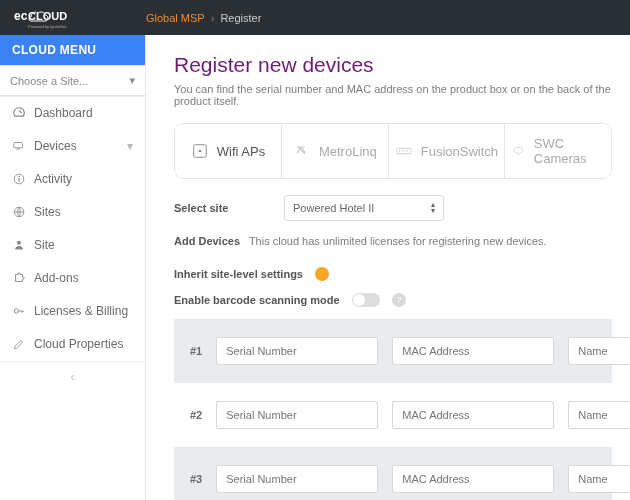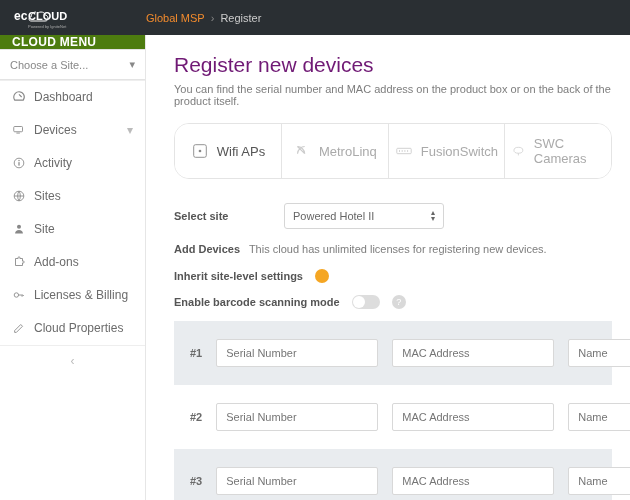--- a/index.html
+++ b/index.html
@@ -5,40 +5,40 @@
   * { box-sizing: border-box; margin: 0; padding: 0; }
   body { font-family: -apple-system, "Helvetica Neue", Arial, sans-serif; font-size: 12px; color: #666; background: #fff; width: 630px; height: 500px; overflow: hidden; }
   .topbar { height: 35px; background: #2a2f33; display: flex; align-items: center; padding: 0 14px; color: #aaa; }
   .logo-wrap { width: 132px; display: flex; align-items: center; }
   .breadcrumb { display: flex; gap: 6px; align-items: center; font-size: 11px; }
   .breadcrumb .root { color: #f28b2d; }
   .breadcrumb .sep { color: #888; }
   .breadcrumb .leaf { color: #ccc; }
   .body { display: flex; height: calc(500px - 35px); }
   .sidebar { width: 146px; border-right: 1px solid #e6e6e6; background: #fff; display: flex; flex-direction: column; }
-  .cloud-menu-hdr { background: #4d7c0f; color: #fff; font-weight: bold; font-size: 12px; padding: 0 12px; letter-spacing: .3px; }
+  .cloud-menu-hdr { background: #3b82f6; color: #fff; font-weight: bold; font-size: 12px; padding: 8px 12px; letter-spacing: .3px; }
   .site-select { margin: 0; border-bottom: 1px solid #eee; }
   .site-select-inner { display: flex; align-items: center; justify-content: space-between; padding: 8px 10px; border: 1px solid #e3e3e3; border-left: none; border-right: none; color: #888; font-size: 11px; cursor: pointer; }
   .nav { list-style: none; }
   .nav li { display: flex; align-items: center; gap: 8px; padding: 9px 12px; color: #6b6b6b; font-size: 12px; cursor: pointer; border-bottom: 1px solid rgba(0,0,0,0); }
   .nav li .ico { width: 14px; height: 14px; color: #888; }
   .nav li .chev { margin-left: auto; color: #bbb; }
   .collapse-row { text-align: center; padding: 8px 0; color: #bbb; cursor: pointer; border-top: 1px solid #eee; }
   .main { flex: 1; padding: 18px 18px 0 28px; overflow: hidden; }
   h1 { font-size: 21px; font-weight: 500; color: #701a75; margin-bottom: 6px; }
   .subtitle { font-size: 11px; color: #7d7d7d; margin-bottom: 16px; }
-  .tabs { display: flex; border: 1px solid #e4e4e4; border-radius: 15px; overflow: hidden; margin-bottom: 24px; }
+  .tabs { display: flex; border: 1px solid #e4e4e4; border-radius: 9px; overflow: hidden; margin-bottom: 16px; }
   .tab { flex: 1; display: flex; align-items: center; justify-content: center; gap: 8px; padding: 12px 6px; font-size: 13px; color: #aaa; cursor: pointer; background: #fff; border-right: 1px solid #e4e4e4; }
   .tab:last-child { border-right: none; }
   .tab.active { color: #555; }
   .tab .ticon { width: 18px; height: 18px; }
   .form-row { display: flex; align-items: center; margin-bottom: 14px; }
   .form-row .lbl { width: 110px; font-weight: 700; font-size: 11px; color: #555; }
   .select-box { width: 160px; border: 1px solid #d6d6d6; border-radius: 3px; padding: 6px 8px; font-size: 11px; display: flex; align-items: center; justify-content: space-between; cursor: pointer; }
-  .add-dev-line { font-size: 11px; color: #7d7d7d; margin-bottom: 14px; }
+  .add-dev-line { font-size: 11px; color: #7d7d7d; margin-bottom: 20px; }
   .add-dev-line .b { font-weight: 600; color: #555; margin-right: 6px; }
   .inherit-row, .barcode-row { display: flex; align-items: center; gap: 12px; font-size: 11px; color: #555; margin-bottom: 12px; }
   .inherit-row .lbl2 { font-weight: 600; color: #555; }
   .toggle-on { width: 14px; height: 14px; border-radius: 50%; background: #f5a623; }
   .switch { width: 28px; height: 14px; border-radius: 8px; background: #ddd; position: relative; }
   .switch::after { content:""; position:absolute; left:1px; top:1px; width:12px; height:12px; border-radius:50%; background:#fff; }
   .help { width: 14px; height: 14px; border-radius: 50%; background: #d9d9d9; color: #fff; font-size: 9px; display: flex; align-items: center; justify-content: center; }
   .grid { margin-top: 6px; }
   .grow { display: flex; gap: 14px; align-items: center; padding: 18px 16px; }
   .grow.shade { background: #e9ecef; }

